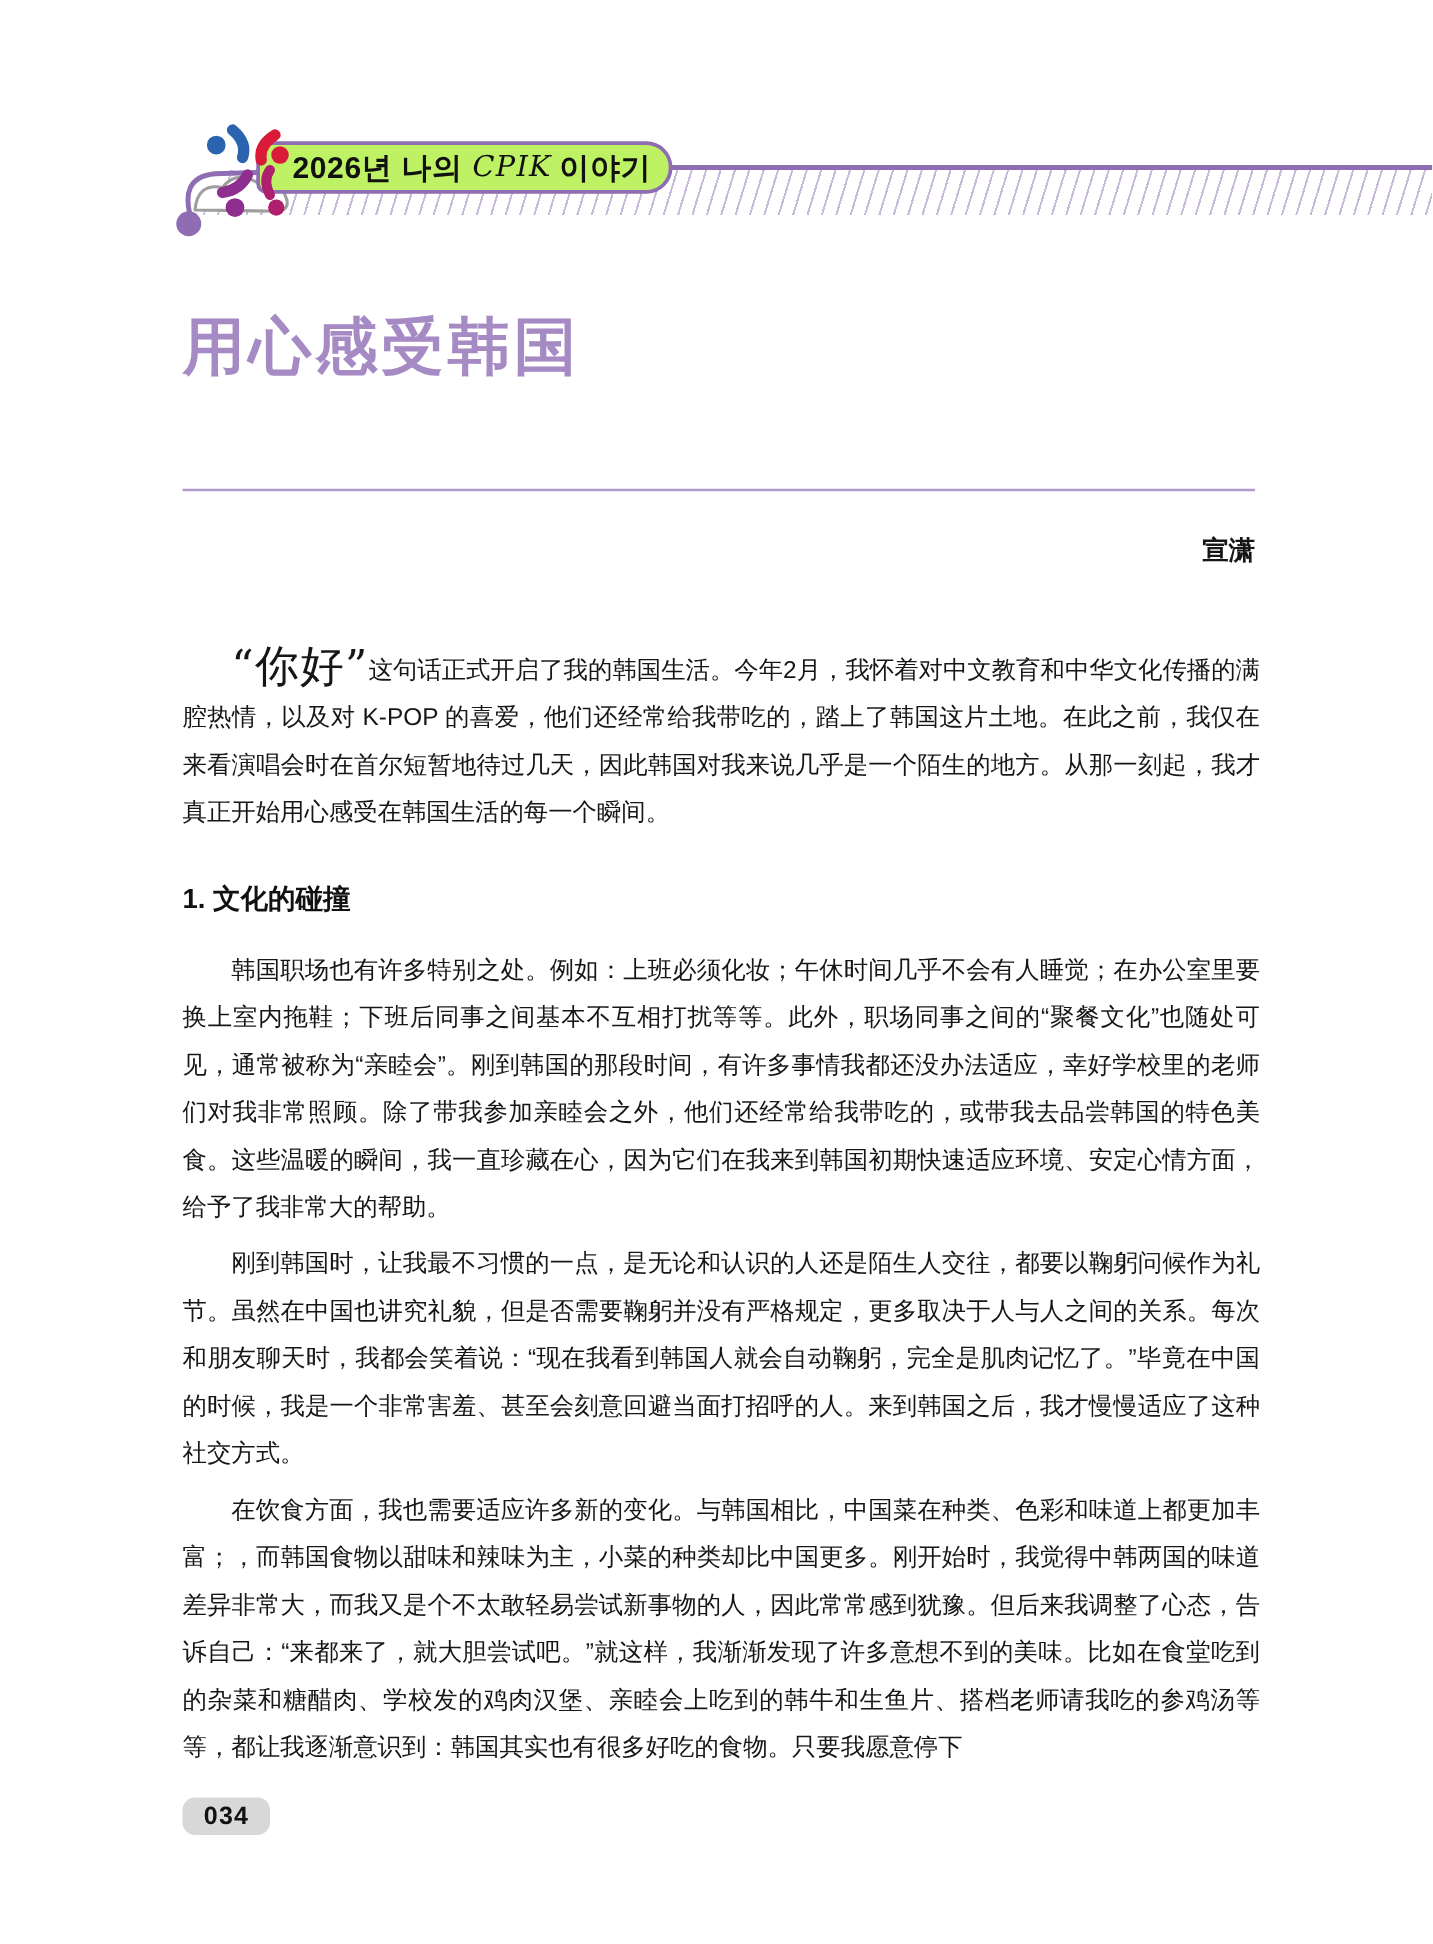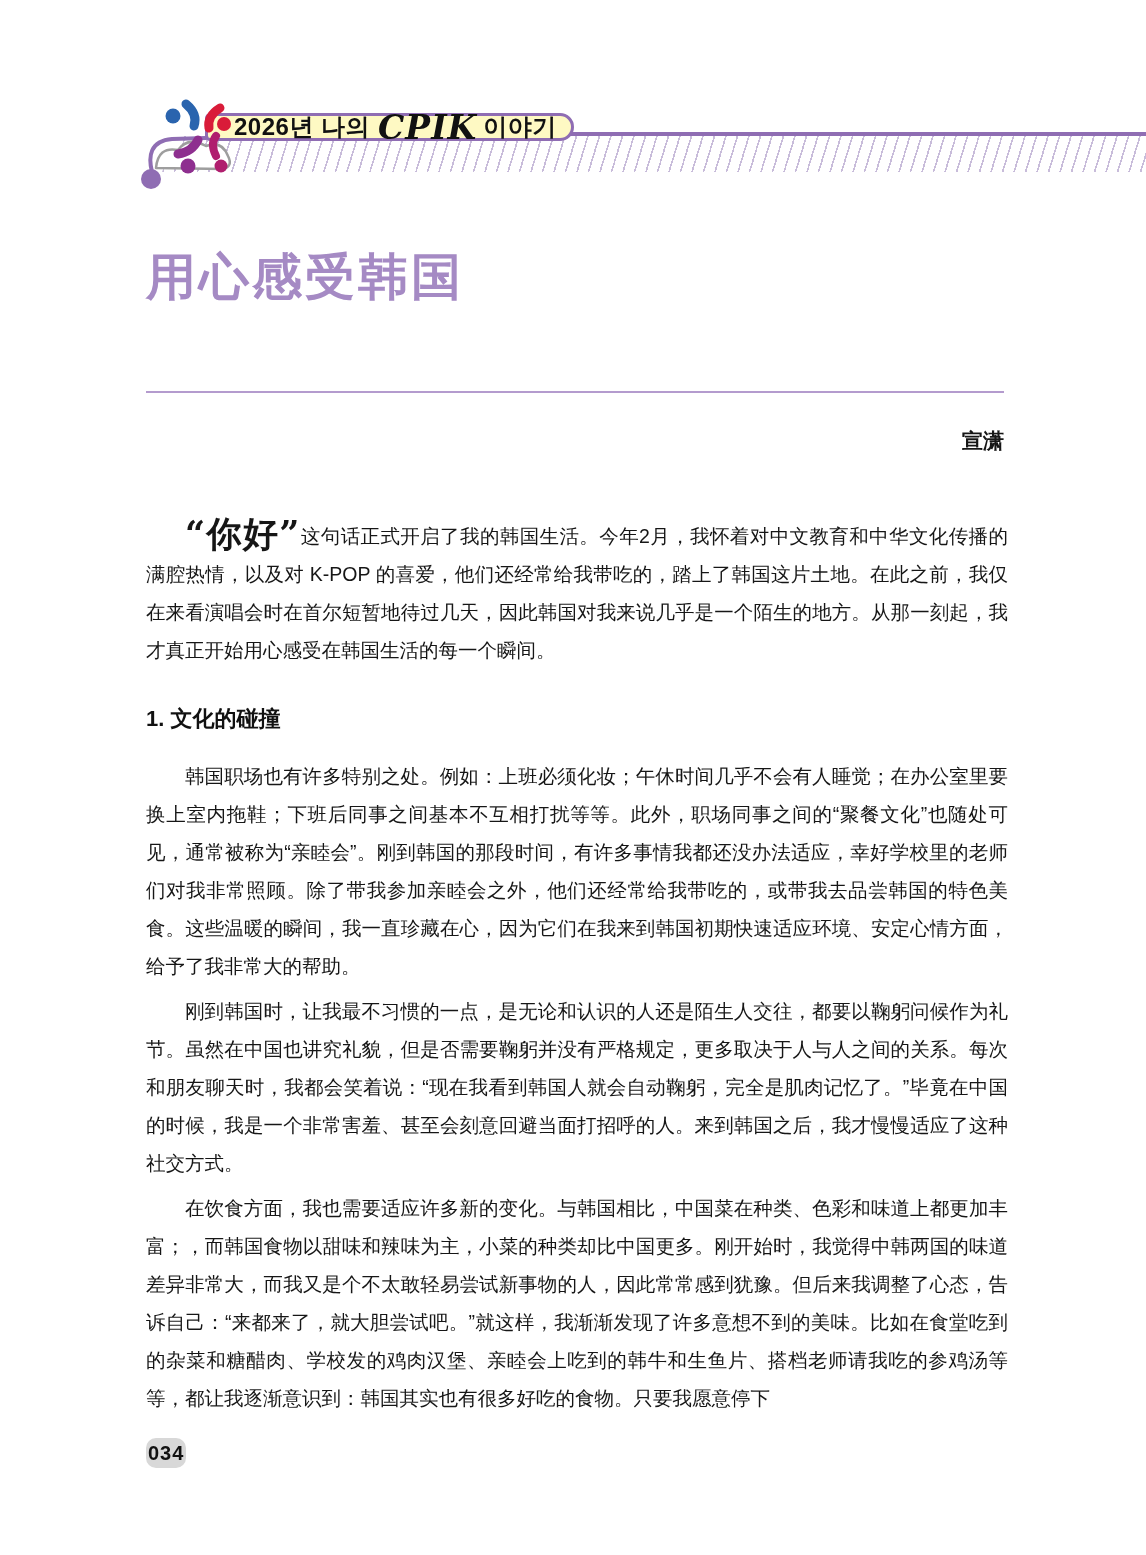--- a/index.html
+++ b/index.html
@@ -12,30 +12,30 @@
     background:repeating-linear-gradient(107deg, var(--hatch) 0 1.6px, transparent 1.6px 11px);
     clip-path:polygon(26px 0%, 100% 0%, 100% 100%, 12px 100%);
     z-index:1;
   }
   .band-line {
     position:absolute; left:448px; top:132px; width:698px; height:4px;
     background:var(--header-purple); z-index:1;
   }
   .header-decor { position:absolute; left:0; top:0; width:500px; height:210px; z-index:2; }
   .brand-badge {
-    position:absolute; left:205px; top:113px; height:28px; min-width:246px;
-    background:#fef9c3; border:3px solid var(--header-purple);
+    position:absolute; left:205px; top:113px; height:42px; min-width:246px;
+    background:#bef264; border:3px solid var(--header-purple);
     border-radius:8px 21px 21px 8px;
     display:flex; align-items:center; justify-content:center;
     padding:0 14px 0 26px; box-sizing:border-box; z-index:3;
     font-weight:700; font-size:24px; color:#111; white-space:nowrap; letter-spacing:0.5px;
   }
   .brand-badge .brand-name {
-    font-family:"DejaVu Serif", serif; font-style:italic; font-weight:700;
-    font-size:33px; margin:0 6px 0 8px; letter-spacing:1px;
+    font-family:"DejaVu Serif", serif; font-style:italic; font-weight:400;
+    font-size:23px; margin:0 6px 0 8px; letter-spacing:1px;
   }
   .logo-wrap { position:absolute; left:156px; top:94px; width:84px; height:84px; z-index:4; }
 
   
   .article-title {
     position:absolute; left:146px; top:246px;
     font-size:50px; line-height:62px; font-weight:700; letter-spacing:3px;
     color:var(--accent);
   }
   .title-rule {
@@ -46,34 +46,34 @@
     position:absolute; left:146px; top:410px; width:858px;
     text-align:right; font-size:21px; font-weight:700; color:#161616; line-height:30px;margin-top:16px;
   }
   .text-col {
     position:absolute; left:146px; top:515px; width:862px;
     font-size:19.5px; line-height:38px; color:#161616;
     text-align:justify; text-justify:inter-ideograph;
   }
   .text-col p { margin:0; text-indent:2em; }
   .intro-lead {
-    font-family:"DejaVu Serif", serif; font-size:35px; font-weight:700;
+    font-family:"DejaVu Serif", serif; font-size:35px; font-weight:400;
     letter-spacing:1px; vertical-align:-3px;margin-top:42px;
   }
   .section-heading {
     font-size:22px; font-weight:700; line-height:34px;
     margin:33px 0 21px 0; text-indent:0; color:#111;
   }
   .body-para + .body-para { margin-top:7px; }
 
   
   .page-pill {
     position:absolute; left:146px; top:1438px; height:30px;
     background:var(--pill); border-radius:10px;
-    display:inline-flex; align-items:center; padding:0 2px;
+    display:inline-flex; align-items:center; padding:0 17px;
     font-size:20px; font-weight:700; letter-spacing:1px; color:#111;
   }
 </style>
 </head>
 <body>
 
 <div class="page">
 
   <div class="hatch-band"></div>
   <div class="band-line"></div>

